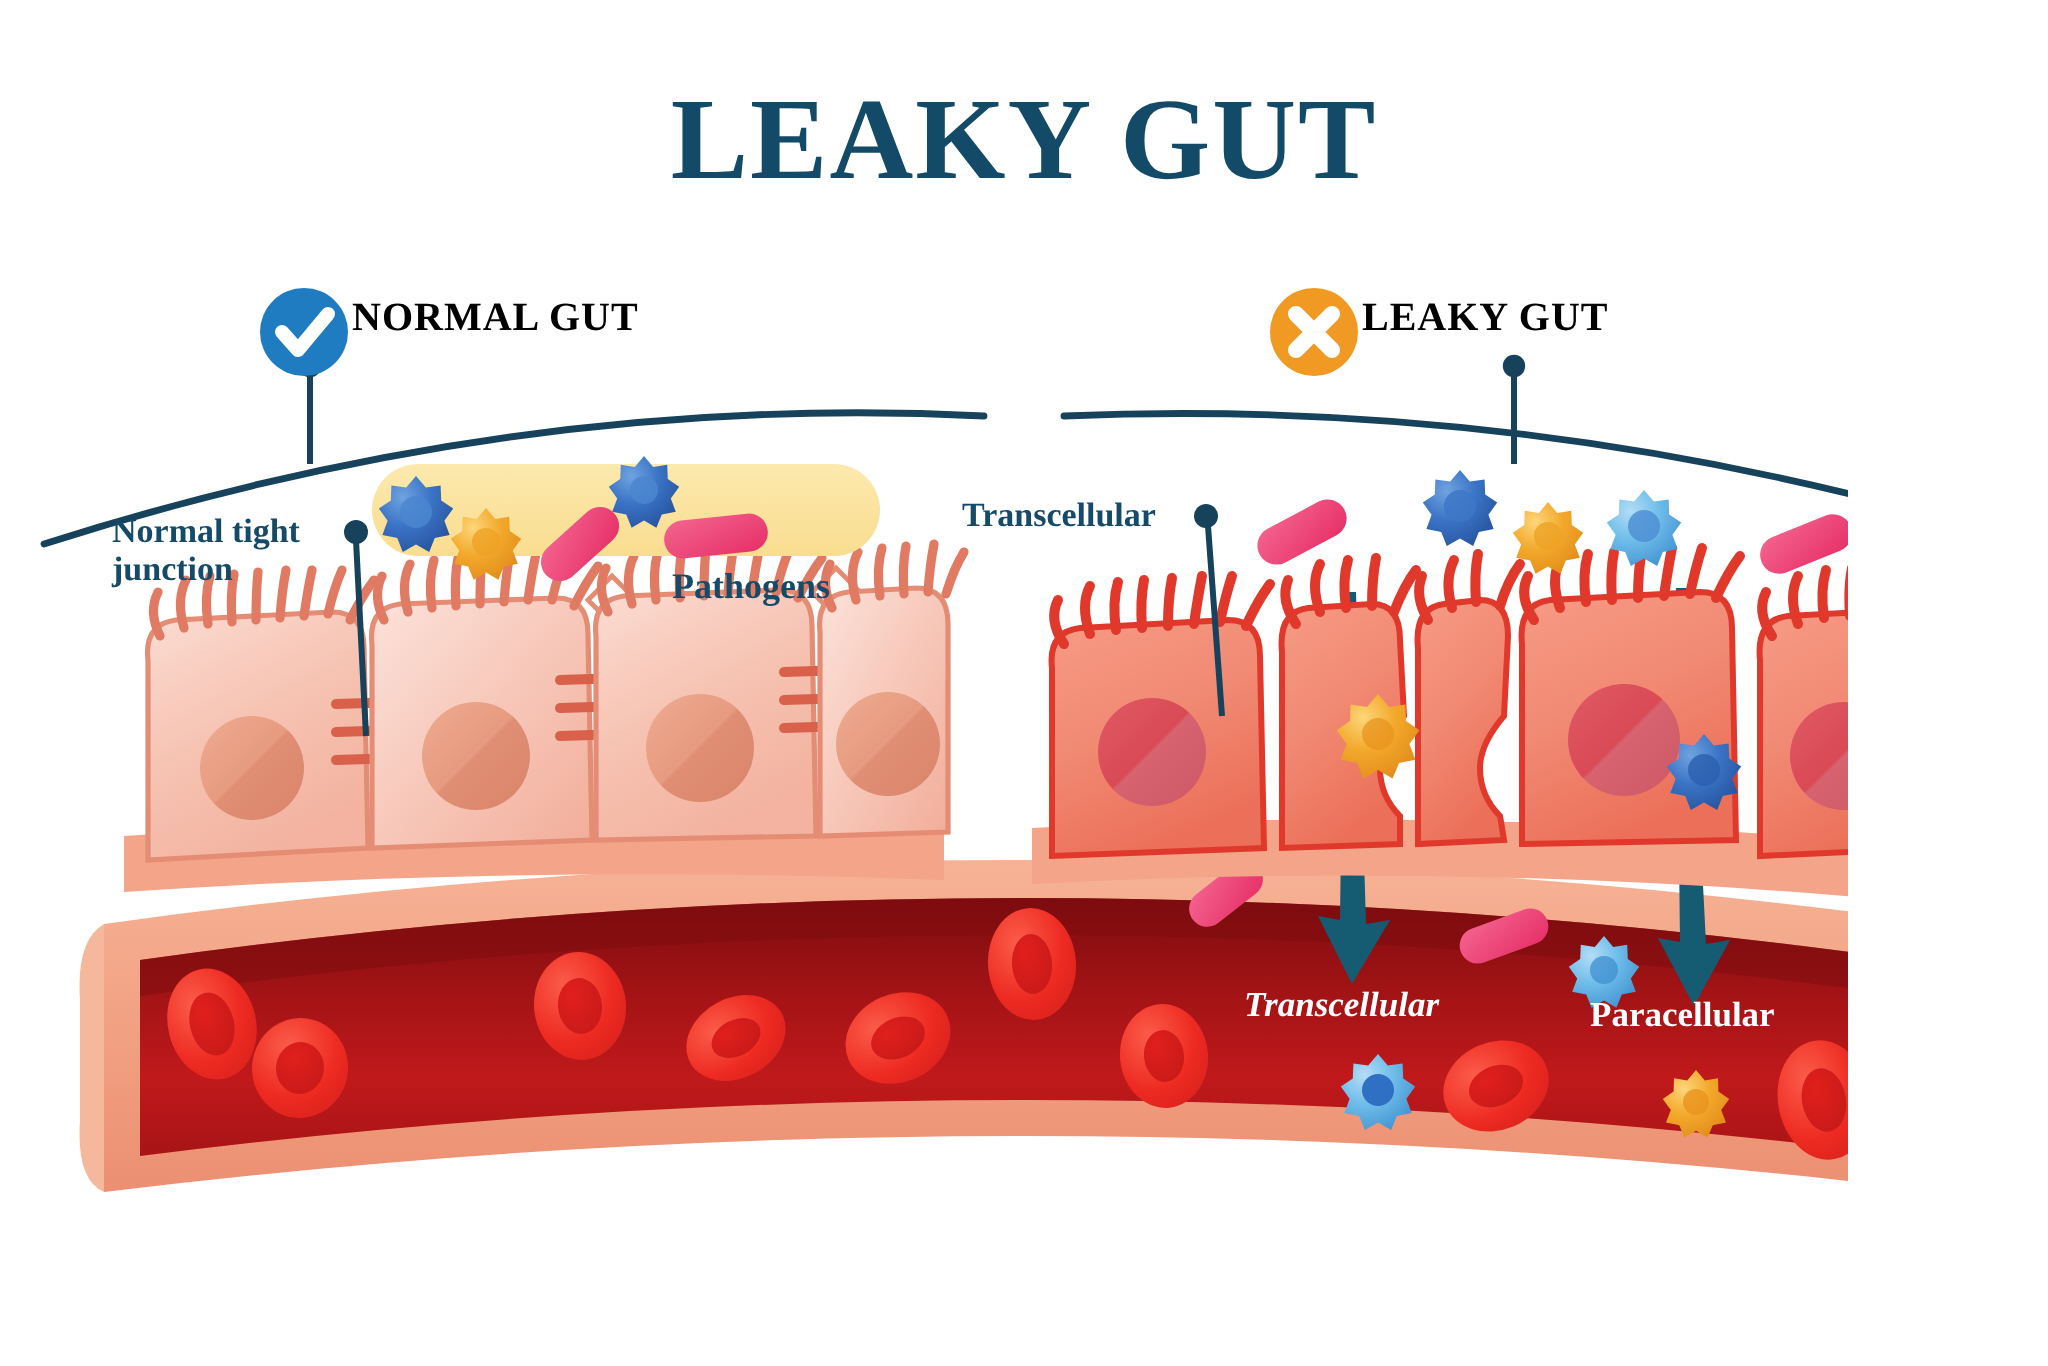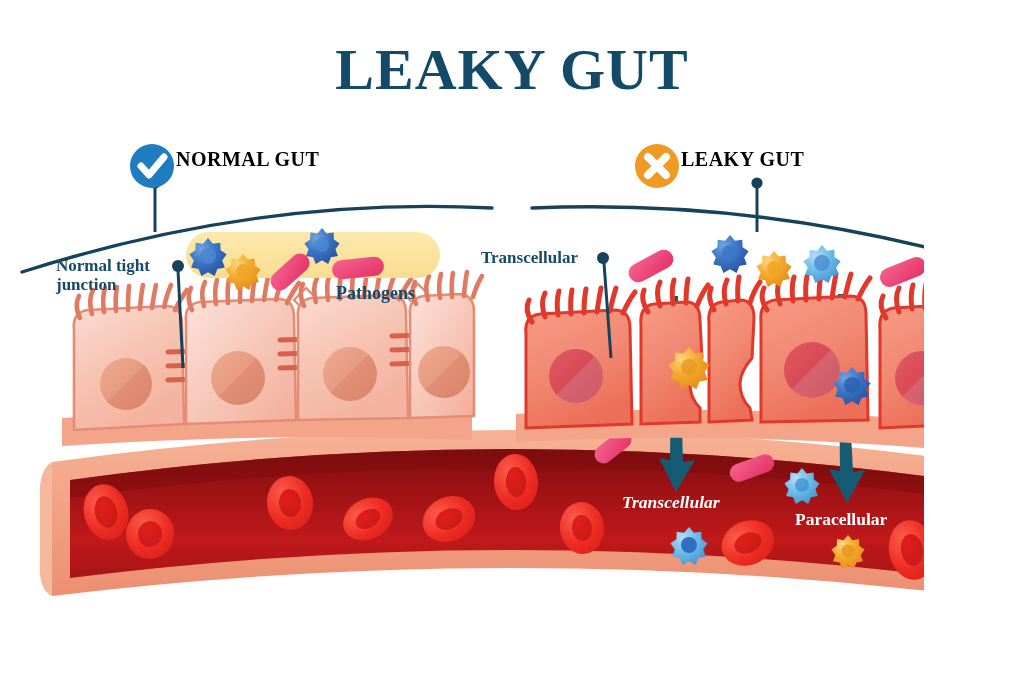--- a/index.html
+++ b/index.html
@@ -50,21 +50,21 @@
 
   .vessel-label{
     position:absolute;
     font-family:"Liberation Serif", serif;
     font-weight:bold;
     font-size:17.5px;
     color:#ffffff;
     white-space:nowrap;
   }
   #transcellular-label{left:622px;top:492px;font-style:italic;}
-  #paracellular-label{left:795px;top:509px;}
+  #paracellular-label{left:795px;top:497px;}
 </style>
 </head>
 <body>
 
 <div id="stage">
 
   <svg id="art" viewBox="0 0 1024 683" xmlns="http://www.w3.org/2000/svg">
     <defs>
 
       <linearGradient id="gCellNorm" x1="0" y1="0" x2="0.5" y2="1">

